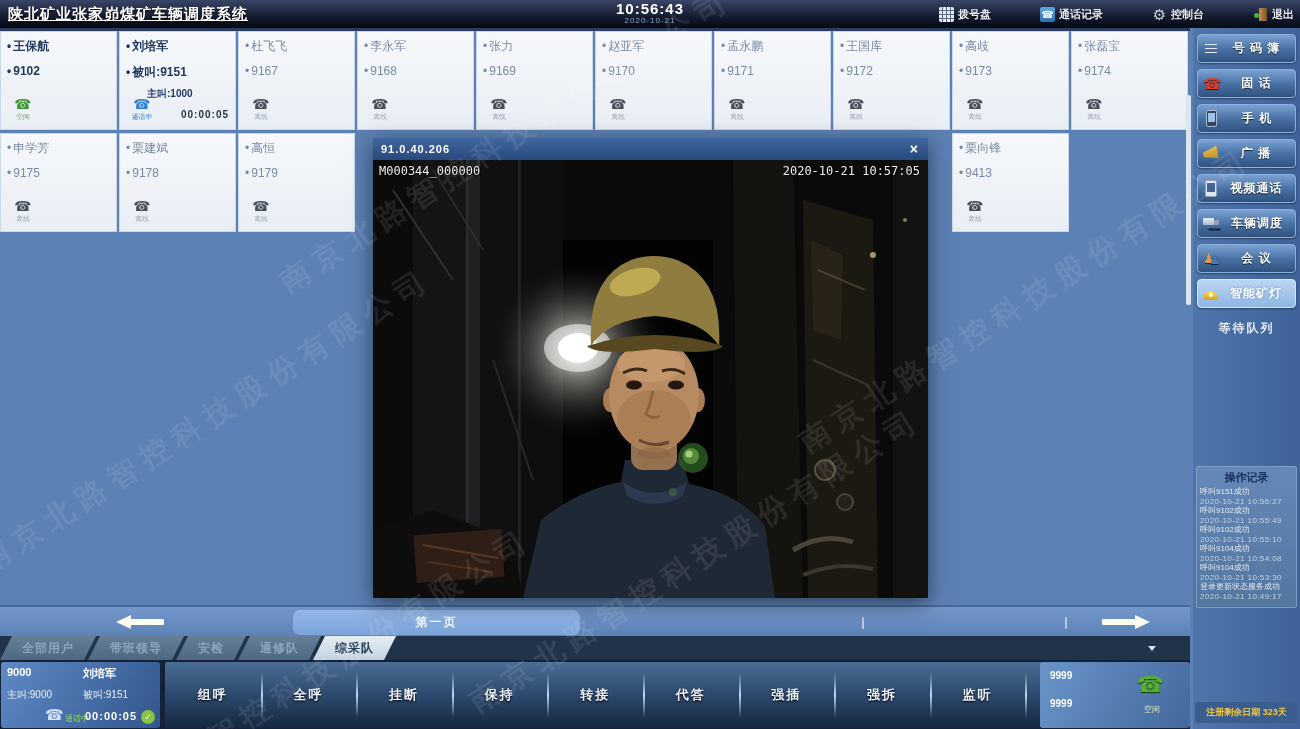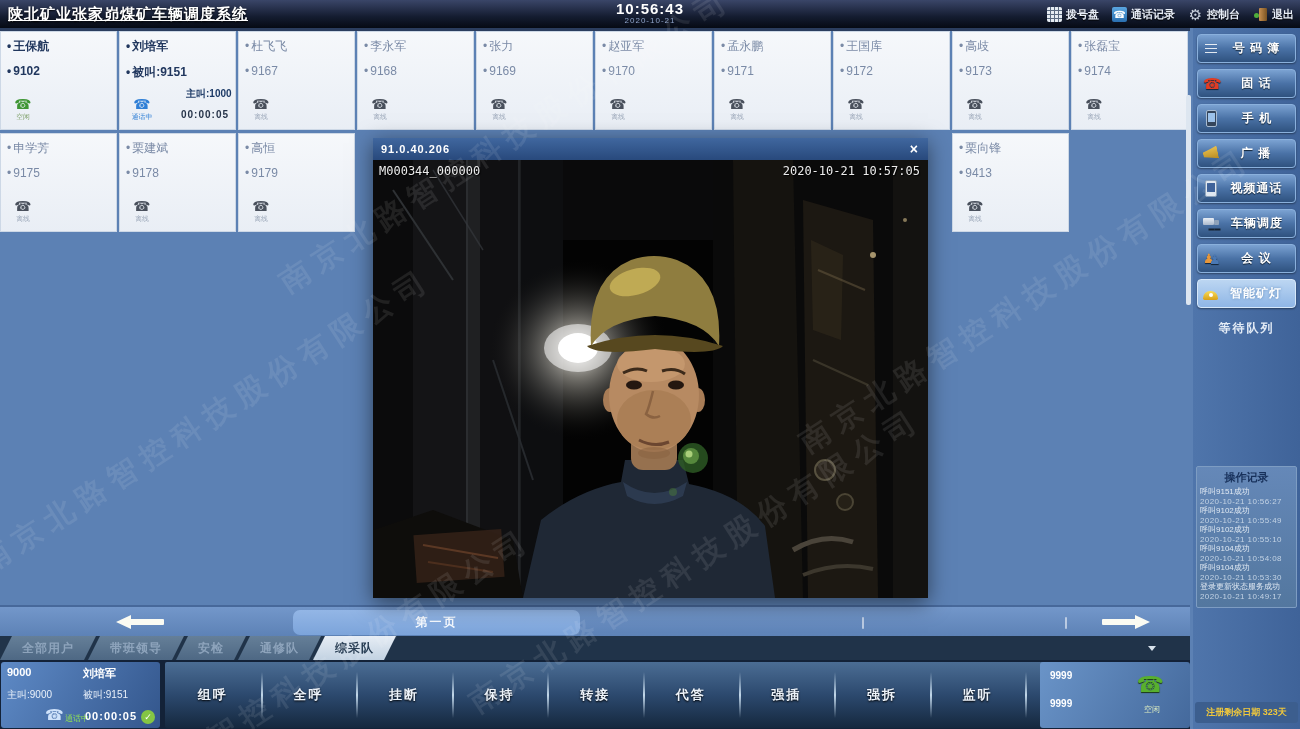--- a/index.html
+++ b/index.html
@@ -8,21 +8,21 @@
 
   
   .topbar{position:absolute;left:0;top:0;width:1300px;height:28px;z-index:6;
           background:linear-gradient(#3a4668,#141c30 60%,#060a14);}
   .app-title{position:absolute;left:8px;top:0;line-height:28px;font-size:15px;font-weight:bold;
              color:#fff;letter-spacing:1px;text-shadow:0 1px 2px #000;text-decoration:underline;}
   .clock{position:absolute;left:0;right:0;top:2px;text-align:center;color:#fff;pointer-events:none;}
   .clock .t{font-size:15px;font-weight:bold;line-height:14px;letter-spacing:1px;}
   .clock .dte{font-size:8px;color:#8fa3c8;line-height:10px;letter-spacing:1px;}
   .hdr-actions{position:absolute;right:6px;top:0;height:28px;display:flex;align-items:center;gap:13px;}
-  .hdr-action{display:flex;align-items:center;gap:4px;cursor:pointer;}
+  .hdr-action{display:flex;align-items:center;gap:4px;cursor:pointer;margin-left:36px;}
   .hlabel{font-size:11px;color:#e8eef8;font-weight:bold;text-shadow:0 1px 1px #000;}
   .hicon{width:15px;height:15px;display:inline-block;position:relative;flex:none;}
   .hicon.dialpad-icon{background:#e6ecf2;border-radius:2px;
      background-image:repeating-linear-gradient(0deg,transparent 0 3px,#5a6a80 3px 4px),
                       repeating-linear-gradient(90deg,transparent 0 3px,#5a6a80 3px 4px);}
   .hicon.call-log-icon{background:linear-gradient(#5aa6e0,#2a6fb0);border-radius:2px;color:#fff;
      font-size:10px;line-height:15px;text-align:center;}
   .hicon.call-log-icon::before{content:"☎";}
   .hicon.console-gear-icon{color:#c8d0dc;font-size:15px;line-height:15px;text-align:center;}
   .hicon.console-gear-icon::before{content:"⚙";}
@@ -45,21 +45,21 @@
   .c-num::before{content:"•";margin-right:2px;}
   .card.offline .c-name,.card.offline .c-num{color:#7a8aa6;font-weight:normal;}
   .c-status{position:absolute;left:8px;bottom:7px;width:30px;text-align:center;}
   .phone-ico{display:block;font-size:14px;line-height:14px;color:#49505c;}
   .phone-ico::before{content:"☎";}
   .s-label{display:block;font-size:8px;margin-top:1px;color:#9aa6b8;transform:scale(.85);transform-origin:center top;white-space:nowrap;}
   .card.idle .phone-ico{color:#3f9634;}
   .card.idle .s-label{color:#7fa06a;}
   .card.busy .phone-ico{color:#2f7fd6;}
   .card.busy .s-label{color:#2f7fd6;}
-  .c-caller{position:absolute;left:28px;top:56px;font-size:10px;font-weight:bold;color:#1d3a66;margin-left:39px;}
+  .c-caller{position:absolute;left:28px;top:56px;font-size:10px;font-weight:bold;color:#1d3a66;}
   .c-timer{position:absolute;right:7px;bottom:10px;font-size:10px;font-weight:bold;color:#26344a;letter-spacing:1px;}
 
   
   .video{position:absolute;left:373px;top:138px;width:555px;height:460px;z-index:20;
          box-shadow:0 5px 20px rgba(0,0,0,.5);}
   .video-titlebar{height:22px;background:linear-gradient(#40679f,#28497c);display:flex;
                   align-items:center;padding:0 8px;color:#fff;}
   .video-title{font-size:11px;font-weight:bold;letter-spacing:1px;flex:1;}
   .video-close{font-size:14px;font-weight:bold;cursor:pointer;line-height:22px;padding:0 2px;}
   .video-body{position:relative;width:555px;height:438px;background:#000;overflow:hidden;}

